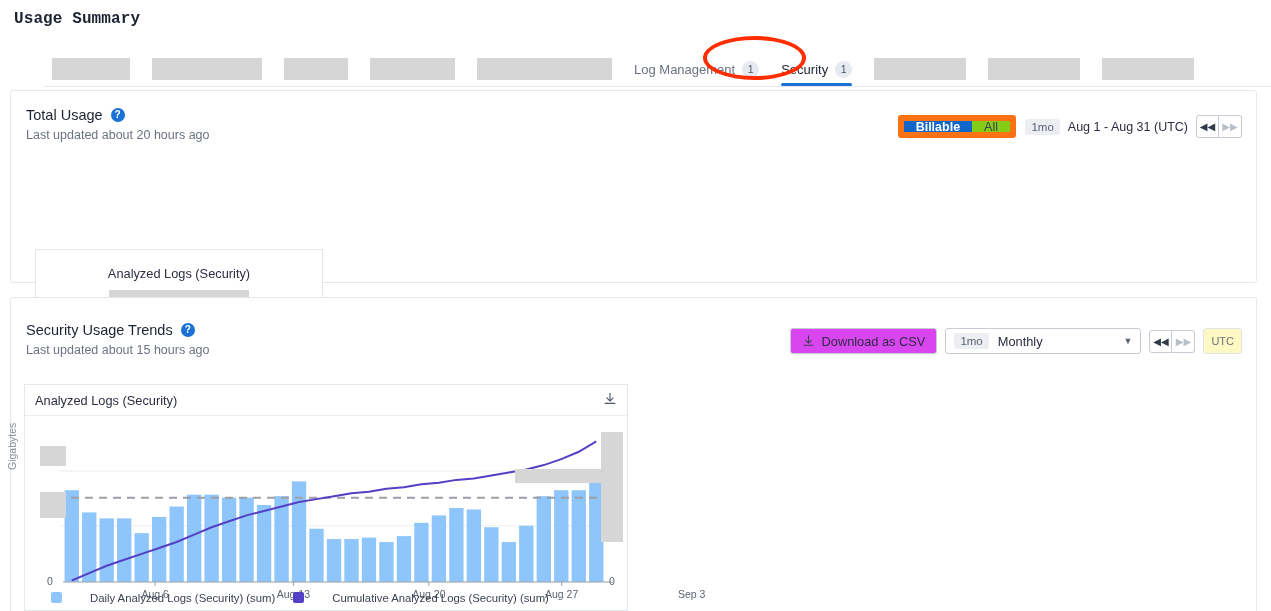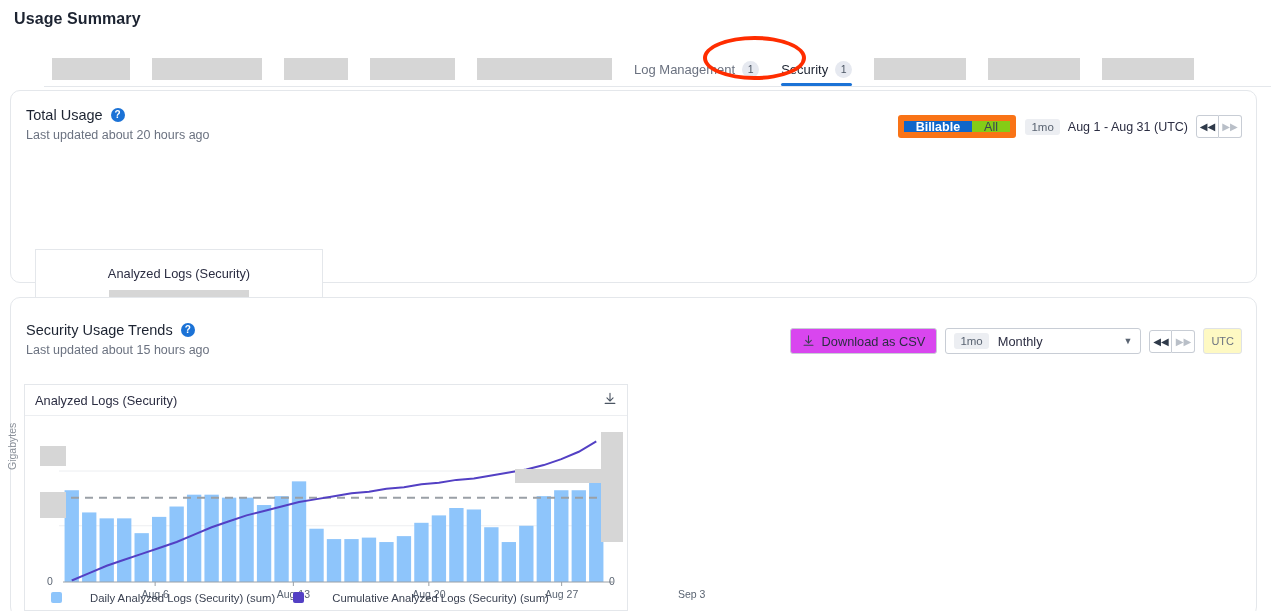--- a/index.html
+++ b/index.html
@@ -11,20 +11,21 @@
     color: #2b2d42;
     overflow: hidden;
   }
   .page { position: relative; width: 1271px; height: 611px; }
 
   
   .page-title {
     position: absolute; left: 14px; top: 10px;
     font-size: 16px; font-weight: bold; color: #1c2331;
     letter-spacing: .1px;
+    font-family: Liberation Mono, monospace;
   }
   .tabbar {
     position: absolute; left: 0; top: 52px; width: 1257px; height: 35px;
     border-bottom: 1px solid #e4e7eb;
     display: flex; align-items: center; gap: 0;
     padding-left: 8px;
     margin-left: 44px;
   }
   .tab-redacted {
     background: #d6d6d6; height: 22px; margin-right: 22px; flex: none;
@@ -48,21 +49,21 @@
   .redcircle {
     position: absolute; left: 703px; top: 36px;
     width: 103px; height: 44px;
     border: 4px solid #ff2d00; border-radius: 50%;
     pointer-events: none;
   }
 
   
   .card {
     position: absolute; left: 10px; width: 1247px;
-    background: #fff; border: 1px solid #e4e7eb; border-radius: 10px;
+    background: #fff; border: 1px solid #e4e7eb; border-radius: 3px;
   }
   #card-total { top: 90px; height: 193px; }
   #card-trends { top: 297px; height: 320px; }
 
   .card-h { font-size: 14.5px; color: #1c2331; display: flex; align-items: center; gap: 8px; }
   .card-sub { font-size: 12.5px; color: #6b7280; margin-top: 5px; }
   .help-icon {
     width: 14px; height: 14px; border-radius: 50%;
     background: #1b72d6; color: #fff; font-size: 10px; font-weight: bold;
     display: inline-flex; align-items: center; justify-content: center;

